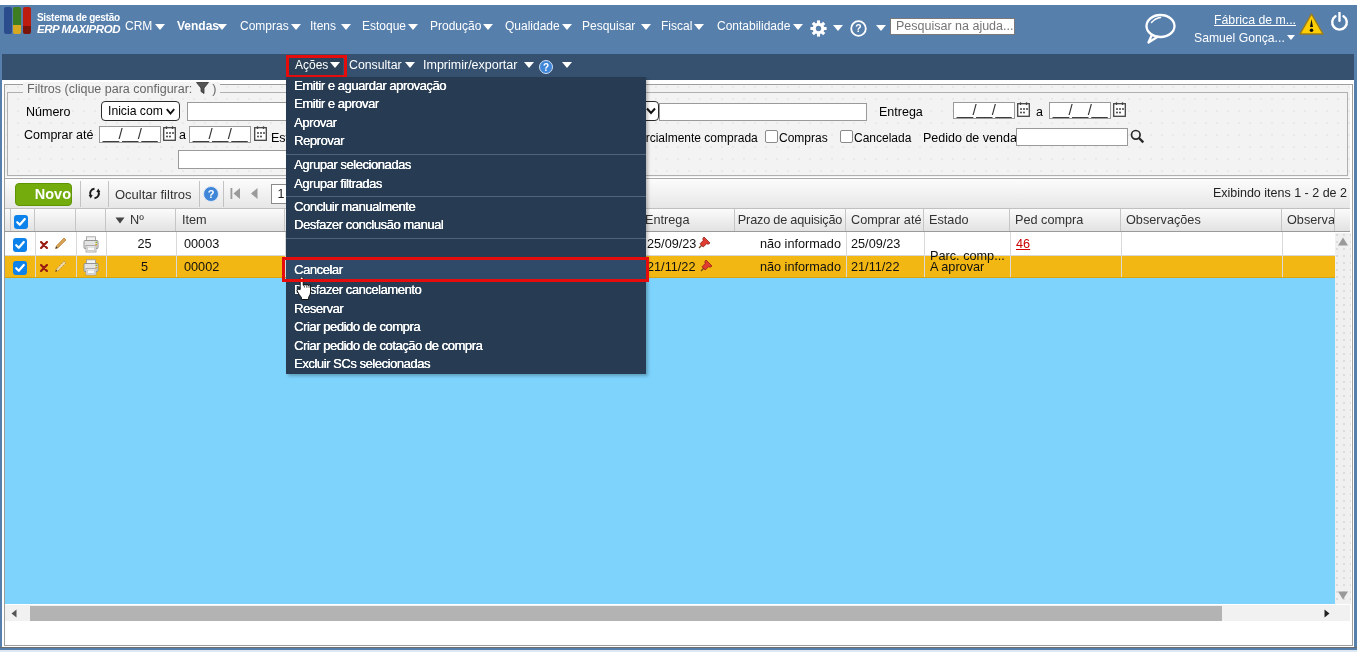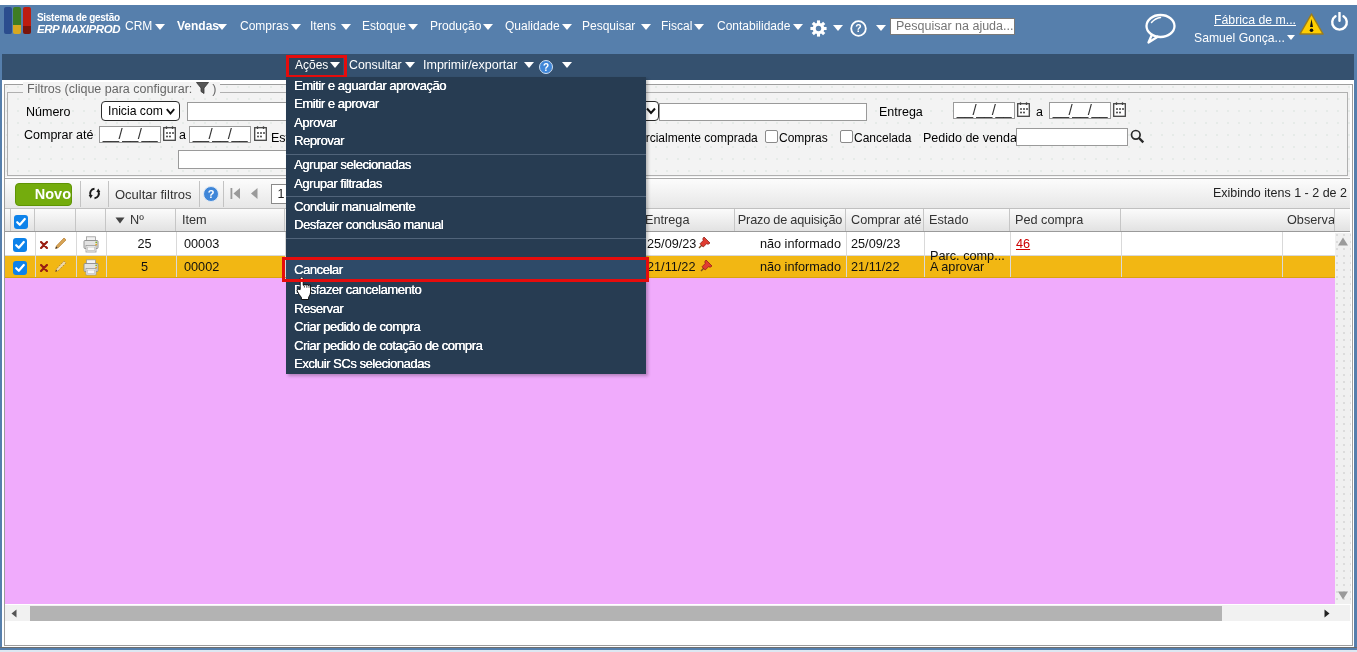--- a/index.html
+++ b/index.html
@@ -256,29 +256,30 @@
       <div class="hcell" style="left:101px;width:70px;padding-left:0;"><svg style="position:absolute;left:9px;top:8px;" width="10" height="7" viewBox="0 0 10 7">
             <path d="M0.5 0.5 L9.5 0.5 L5 6.5 Z" fill="#444"></path>
           </svg><span style="margin-left:24px;">Nº</span></div>
       <div class="hcell" style="left:171px;width:109px;padding-left:6px;">Item</div>
       <div class="hcell" style="left:280px;width:355px;"></div>
       <div class="hcell" style="left:635px;width:95px;">Entrega</div>
       <div class="hcell" style="left:730px;width:111px;padding-left:0;text-align:center;letter-spacing:-0.2px;">Prazo de aquisição</div>
       <div class="hcell" style="left:841px;width:78px;">Comprar até</div>
       <div class="hcell" style="left:919px;width:86px;">Estado</div>
       <div class="hcell" style="left:1005px;width:111px;">Ped compra</div>
+      <div class="hcell" style="left:1116px;width:161px;">Observações</div>
       <div class="hcell" style="left:1277px;width:53px;">Observaç</div>
       <div class="hcell" style="left:1330px;width:15px;border-right:none;"></div>
       <div class="cbx" style="left:9px;top:6px;">
           <svg width="12" height="12" viewBox="0 0 12 12">
             <path d="M2.2 6.2 L4.8 8.8 L9.8 3" fill="none" stroke="#fff" stroke-width="2.2" stroke-linecap="round" stroke-linejoin="round"></path>
           </svg>
         </div>
     </div>
-    <div class="abs" id="grid-rows" style="left:0;top:147px;width:1330px;height:372px;background:#f0abfc;">
+    <div class="abs" id="grid-rows" style="left:0;top:147px;width:1330px;height:372px;background:#7dd3fc;">
 
       <div class="abs" style="left:0;top:0;width:1330px;height:22.5px;background:#fff;"></div>
 
       <div class="abs" style="left:0;top:23px;width:1330px;height:21.5px;background:#f2b713;border-bottom:1px solid #d9a50e;"></div>
 
       <div class="abs" style="left:30px;top:0;width:1px;height:45px;background:#d9d9d9;"></div>
       <div class="abs" style="left:71px;top:0;width:1px;height:45px;background:#d9d9d9;"></div>
       <div class="abs" style="left:101px;top:0;width:1px;height:45px;background:#d9d9d9;"></div>
       <div class="abs" style="left:171px;top:0;width:1px;height:45px;background:#d9d9d9;"></div>
       <div class="abs" style="left:280px;top:0;width:1px;height:45px;background:#d9d9d9;"></div>

